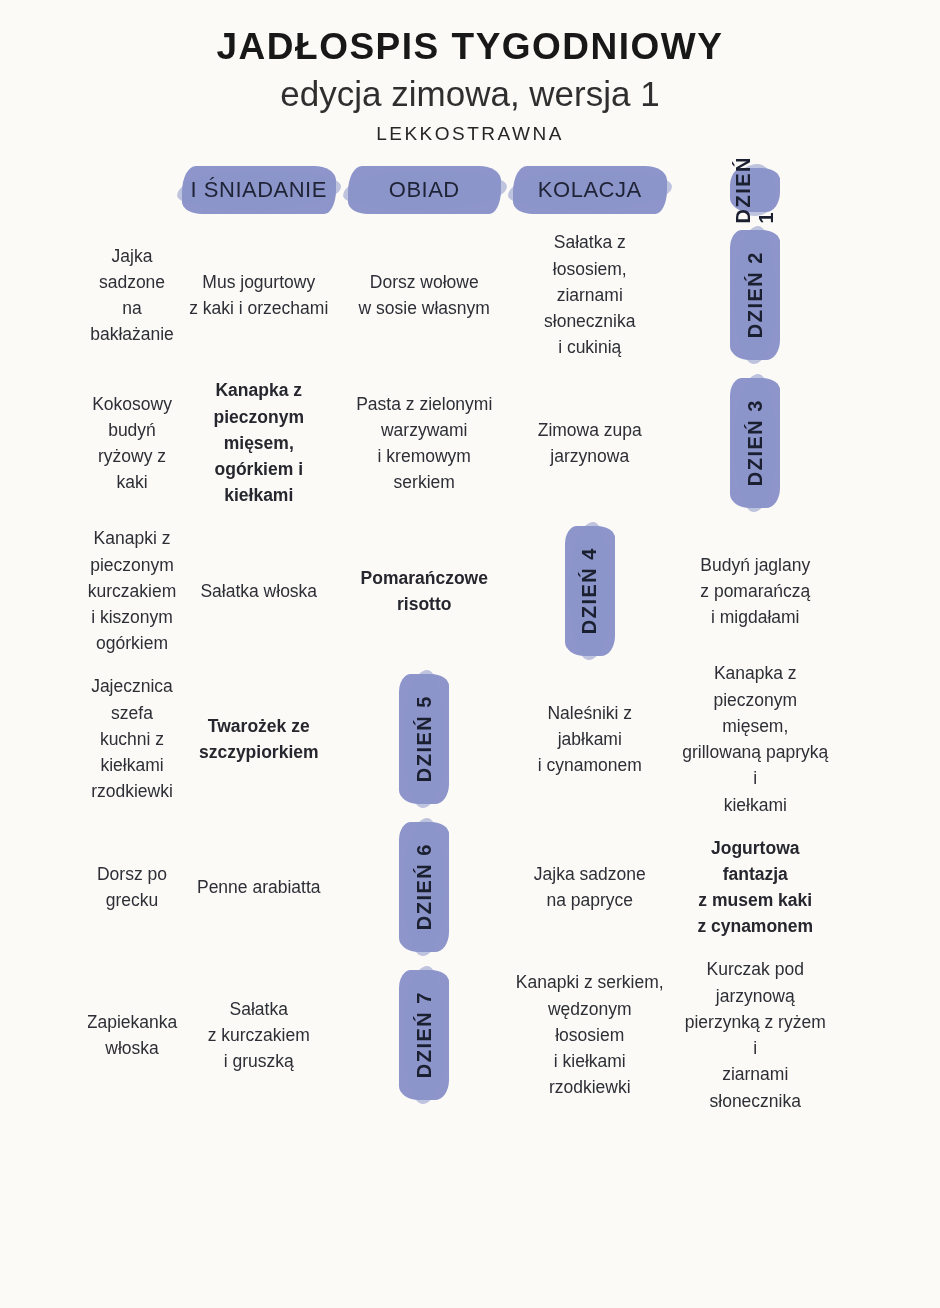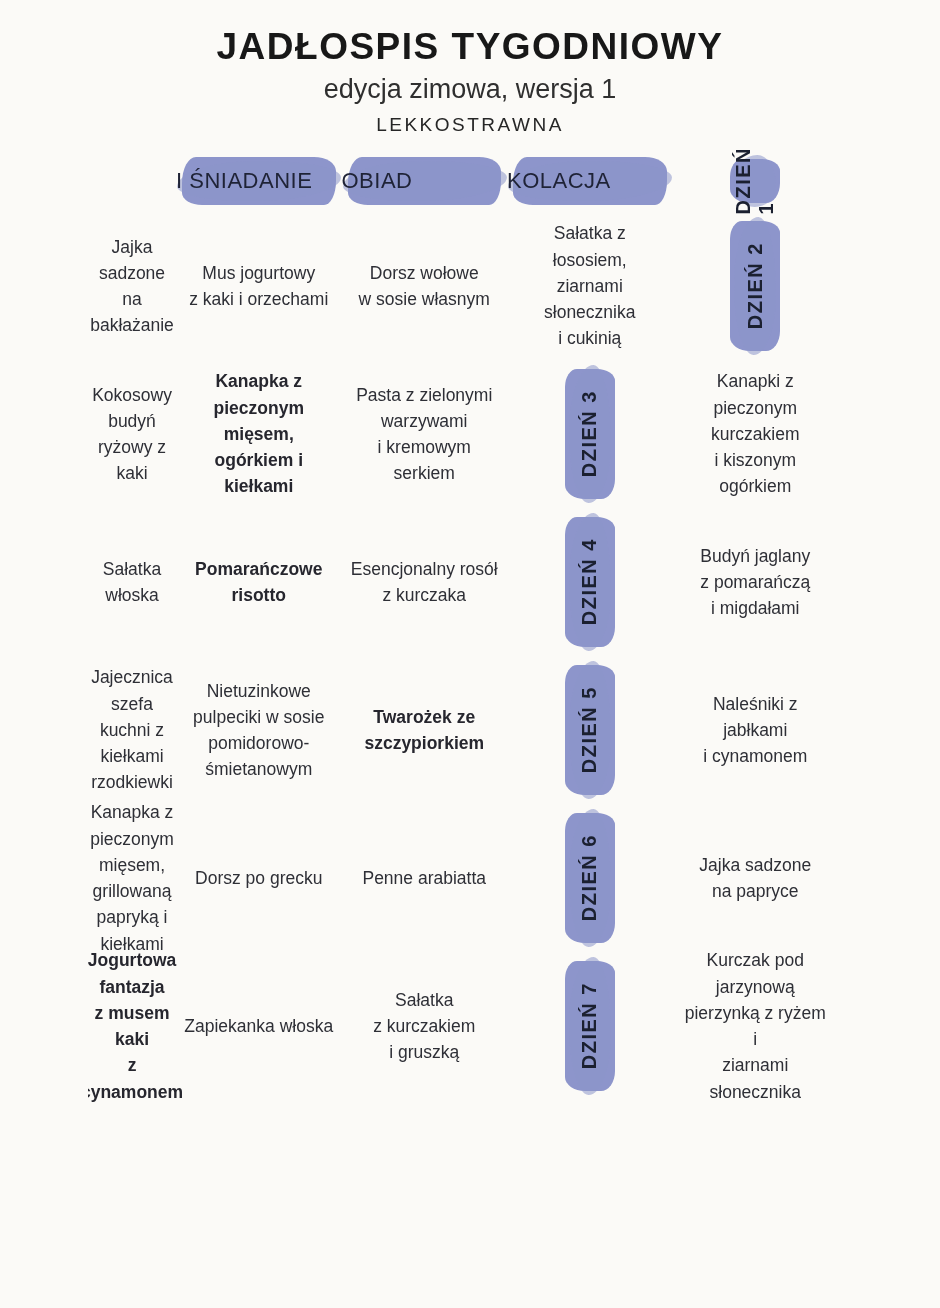--- a/index.html
+++ b/index.html
@@ -27,21 +27,21 @@
   
   .title-block{ text-align:center; }
   .title{
     font-size:37px;
     font-weight:600;
     letter-spacing:1.5px;
     color:#181818;
     margin:0 0 6px 0;
   }
   .subtitle{
-    font-size:27px;
+    font-size:35px;
     font-weight:400;
     color:#2f2f2f;
     margin:0 0 8px 0;
   }
   .tagline{
     font-size:19px;
     font-weight:400;
     letter-spacing:2.5px;
     color:#262626;
     margin:9px;
@@ -54,21 +54,21 @@
     grid-template-rows:62px repeat(7, 148px);
     padding:0 14px 0 0;
     margin-top:14px;
   }
 
   
   .header-cell{
     position:relative;
     display:flex;
     align-items:center;
-    justify-content:flex-start;
+    justify-content:center;
   }
   .brush-h{
     position:absolute;
     left:6px; right:6px; top:7px; bottom:7px;
     background:var(--brush);
     border-radius:14px 22px 12px 20px / 26px 14px 24px 12px;
   }
   .brush-h::before{
     content:"";
     position:absolute;
@@ -183,48 +183,44 @@
       <span class="day-label">DZIEŃ 2</span>
     </div>
     <div class="meal">Kokosowy budyń
 ryżowy z kaki</div>
     <div class="meal bold">Kanapka z
 pieczonym mięsem,
 ogórkiem i kiełkami</div>
     <div class="meal">Pasta z zielonymi
 warzywami
 i kremowym serkiem</div>
+    <div class="meal">Zimowa zupa
+jarzynowa</div>
 
     <div class="day-cell">
       <span class="brush-v"></span>
       <span class="day-label">DZIEŃ 3</span>
     </div>
     <div class="meal">Kanapki z pieczonym
 kurczakiem
 i kiszonym ogórkiem</div>
     <div class="meal">Sałatka włoska</div>
     <div class="meal bold">Pomarańczowe
 risotto</div>
-    <div class="meal">Esencjonalny rosół
-z kurczaka</div>
 
     <div class="day-cell">
       <span class="brush-v"></span>
       <span class="day-label">DZIEŃ 4</span>
     </div>
     <div class="meal">Budyń jaglany
 z pomarańczą
 i migdałami</div>
     <div class="meal">Jajecznica szefa
 kuchni z kiełkami
 rzodkiewki</div>
-    <div class="meal">Nietuzinkowe
-pulpeciki w sosie
-pomidorowo-
-śmietanowym</div>
     <div class="meal bold">Twarożek ze
 szczypiorkiem</div>
 
     <div class="day-cell">
       <span class="brush-v"></span>
       <span class="day-label">DZIEŃ 5</span>
     </div>
     <div class="meal">Naleśniki z jabłkami
 i cynamonem</div>
     <div class="meal">Kanapka z
@@ -245,18 +241,21 @@
 z cynamonem</div>
     <div class="meal">Zapiekanka włoska</div>
     <div class="meal">Sałatka
 z kurczakiem
 i gruszką</div>
 
     <div class="day-cell">
       <span class="brush-v"></span>
       <span class="day-label">DZIEŃ 7</span>
     </div>
+    <div class="meal">Kanapki z serkiem,
+wędzonym łososiem
+i kiełkami rzodkiewki</div>
     <div class="meal">Kurczak pod jarzynową
 pierzynką z ryżem i
 ziarnami słonecznika</div>
 
   </div>
 </div>
 
 </body></html>

